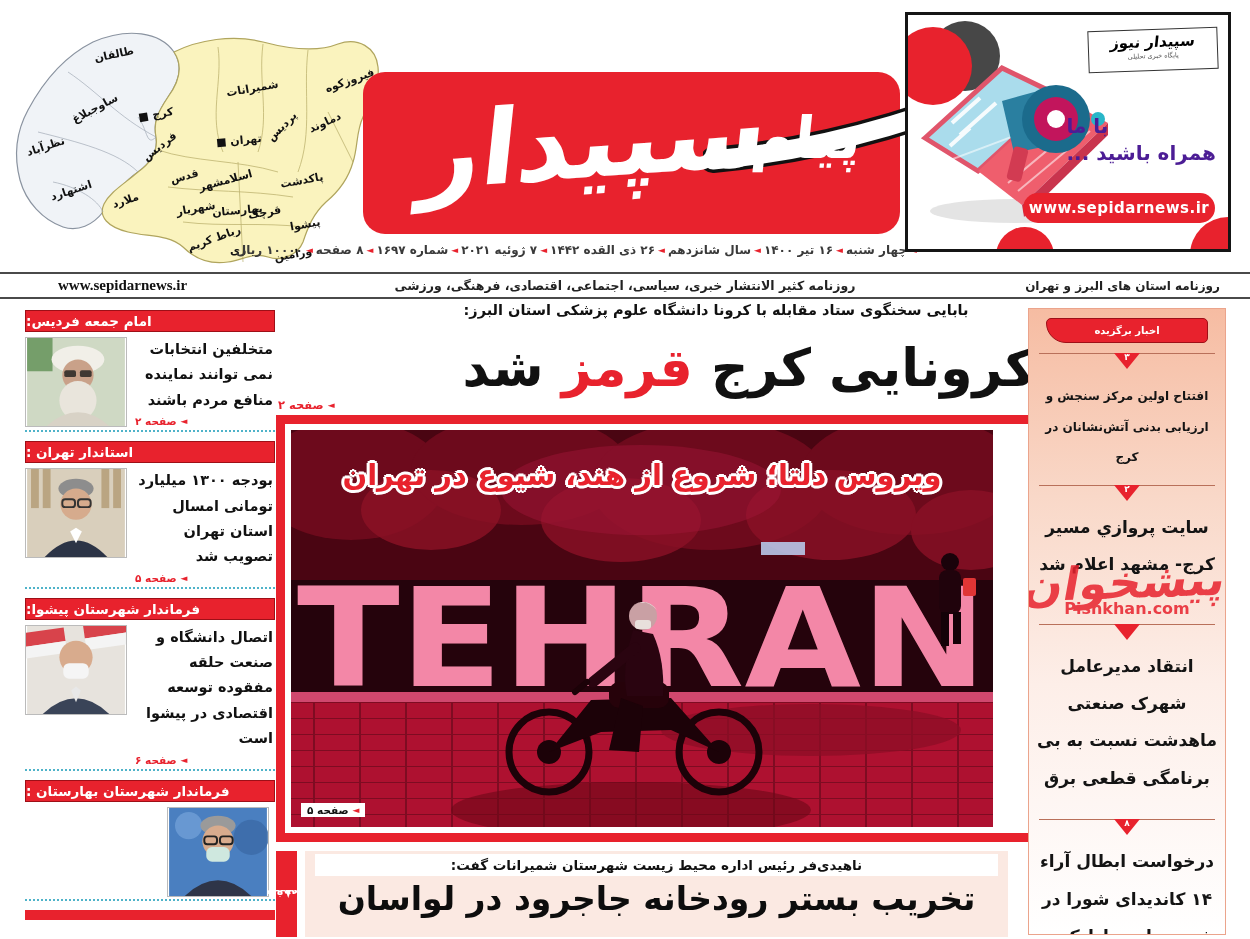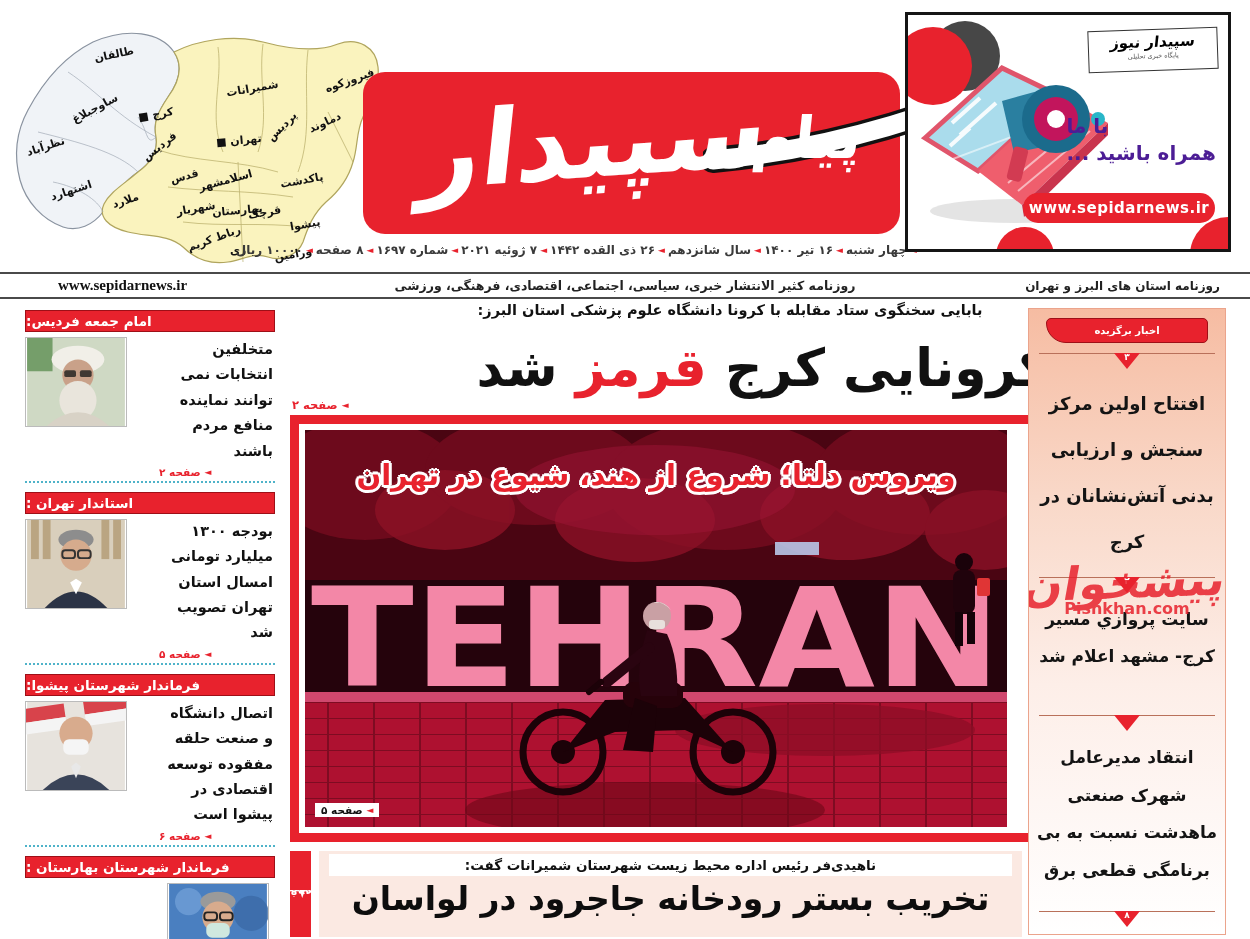--- a/index.html
+++ b/index.html
@@ -49,32 +49,32 @@
             font-weight:bold;font-size:15px;color:#111;}
   .band-center{position:absolute;left:0;width:100%;text-align:center;font-size:12.5px;
                font-weight:bold;color:#222;direction:rtl;}
   .band-right{position:absolute;right:30px;font-size:12px;font-weight:bold;color:#222;direction:rtl;}
 
   
   .left-col{position:absolute;left:25px;top:310px;width:250px;}
   .news-card{direction:rtl;border-bottom:2px dotted #4fb3c9;margin-bottom:9px;padding-bottom:2px;}
   .news-card-header{background:#e8222d;border:1px solid #9e0f17;color:#fff;text-align:left;
                     font-size:13.5px;font-weight:bold;padding:2px 0;}
-  .news-card-body{display:flex;padding-top:5px;gap:24px;}
+  .news-card-body{display:flex;padding-top:5px;}
   .news-card-text{flex:1;display:flex;flex-direction:column;padding-right:2px;}
   .news-title{font-size:14.5px;font-weight:bold;color:#111;line-height:1.75;text-align:right;}
   .news-page{margin-top:auto;text-align:left;color:#e8222d;font-size:10.5px;font-weight:bold;padding:2px 2px 1px 2px;}
   .news-photo{width:100px;height:88px;border:1px solid #bbb;flex:0 0 auto;margin-right:6px;}
   .tri{color:#e8222d;font-size:9px;vertical-align:1px;}
 
   
   .acc-box{border:5px solid #e8222d;background:#fff;direction:rtl;margin-top:2px;}
 
   
-  .center-col{position:absolute;left:290px;top:302px;width:880px;}
+  .center-col{position:absolute;left:276px;top:302px;width:880px;}
   .lead-kicker{text-align:center;font-size:14.5px;font-weight:bold;color:#111;direction:rtl;}
   .lead-headline{text-align:right;font-size:52px;font-weight:bold;color:#111;direction:rtl;
                  line-height:1.25;margin-top:18px;letter-spacing:-1px;}
   .lead-headline .red{color:#e8222d;}
   .lead-page{position:absolute;left:2px;top:96px;color:#e8222d;font-size:11.5px;font-weight:bold;direction:rtl;}
 
   .photo-frame{position:relative;margin-top:14px;border:9px solid #e8222d;background:#fff;padding:6px;}
   .photo-inner{position:relative;width:702px;height:397px;overflow:hidden;background:#4a0512;}
   .photo-overlay{position:absolute;top:28px;left:0;width:100%;text-align:center;
                  font-size:29px;font-weight:bold;color:#e8222d;direction:rtl;
@@ -105,21 +105,21 @@
                font-size:10px;font-weight:bold;padding:6px 0;}
   .feat-sep{position:relative;height:22px;margin:6px 10px 0;}
   .feat-sep .line{position:absolute;top:4px;left:0;right:0;border-top:1px solid #b9705a;}
   .feat-sep .tri-down{position:absolute;top:4px;left:50%;transform:translateX(-50%);
                       width:0;height:0;border-left:13px solid transparent;
                       border-right:13px solid transparent;border-top:16px solid #e8222d;}
   .feat-sep .tri-num{position:absolute;top:3px;left:50%;transform:translateX(-50%);
                      color:#fff;font-size:9px;font-weight:bold;z-index:2;}
   .feat-title{text-align:center;font-size:17px;font-weight:bold;color:#141414;
               line-height:2.2;padding:6px 6px 2px;letter-spacing:-0.5px;}
-  .feat-title.big{font-size:18px;line-height:2.55;padding-top:10px;}
+  .feat-title.big{font-size:12px;line-height:2.55;padding-top:10px;}
   .watermark{position:absolute;top:250px;left:0;width:100%;text-align:center;z-index:3;
              pointer-events:none;opacity:.85;}
   .wm-fa{font-size:46px;font-weight:bold;color:#e8222d;transform:skewX(-12deg) rotate(-2deg);
          line-height:1;}
   .wm-en{font-size:16px;font-weight:bold;color:#e8222d;direction:ltr;margin-top:-6px;}
 </style>
 </head>
 <body>
 
 <div class="page">

